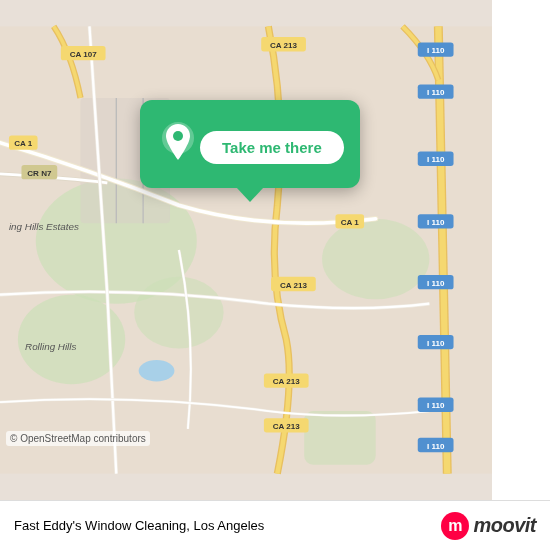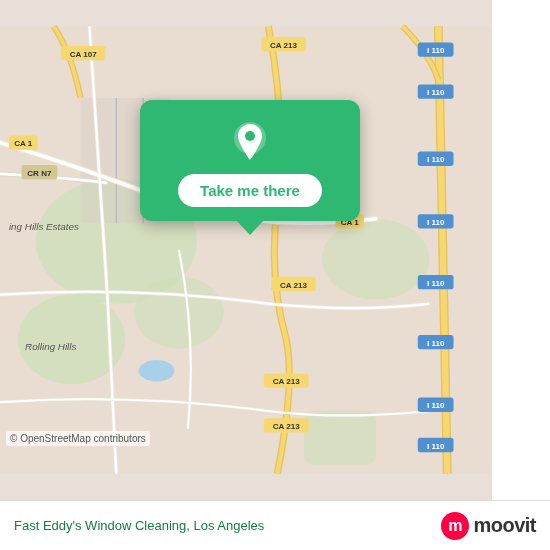--- a/index.html
+++ b/index.html
@@ -31,21 +31,21 @@
     
     .popup-card {
       position: absolute;
       top: 100px;
       left: 140px;
       width: 220px;
       background: #2eb872;
       border-radius: 12px;
       padding: 20px 16px 14px;
       display: flex;
-      flex-direction: column;
+      flex-direction: row;
       align-items: center;
       box-shadow: 0 4px 16px rgba(0,0,0,0.3);
     }
 
     .popup-card::after {
       content: '';
       position: absolute;
       bottom: -14px;
       left: 50%;
       transform: translateX(-50%);
@@ -81,21 +81,21 @@
       background: white;
       display: flex;
       align-items: center;
       justify-content: space-between;
       padding: 0 14px;
       border-top: 1px solid #ddd;
     }
 
     .business-info {
       font-size: 13px;
-      color: #15803d;
+      color: #000000;
     }
 
     .moovit-logo {
       display: flex;
       align-items: center;
       gap: 4px;
     }
 
     .moovit-logo .m-icon {
       width: 28px;
@@ -108,20 +108,21 @@
       color: white;
       font-weight: bold;
       font-size: 16px;
     }
 
     .moovit-text {
       font-size: 20px;
       font-weight: bold;
       color: #333;
       letter-spacing: -0.5px;
+      font-style: italic;
     }
 
     .copyright {
       position: absolute;
       bottom: 54px;
       left: 6px;
       font-size: 10px;
       color: #555;
       background: rgba(255,255,255,0.7);
       padding: 2px 4px;

